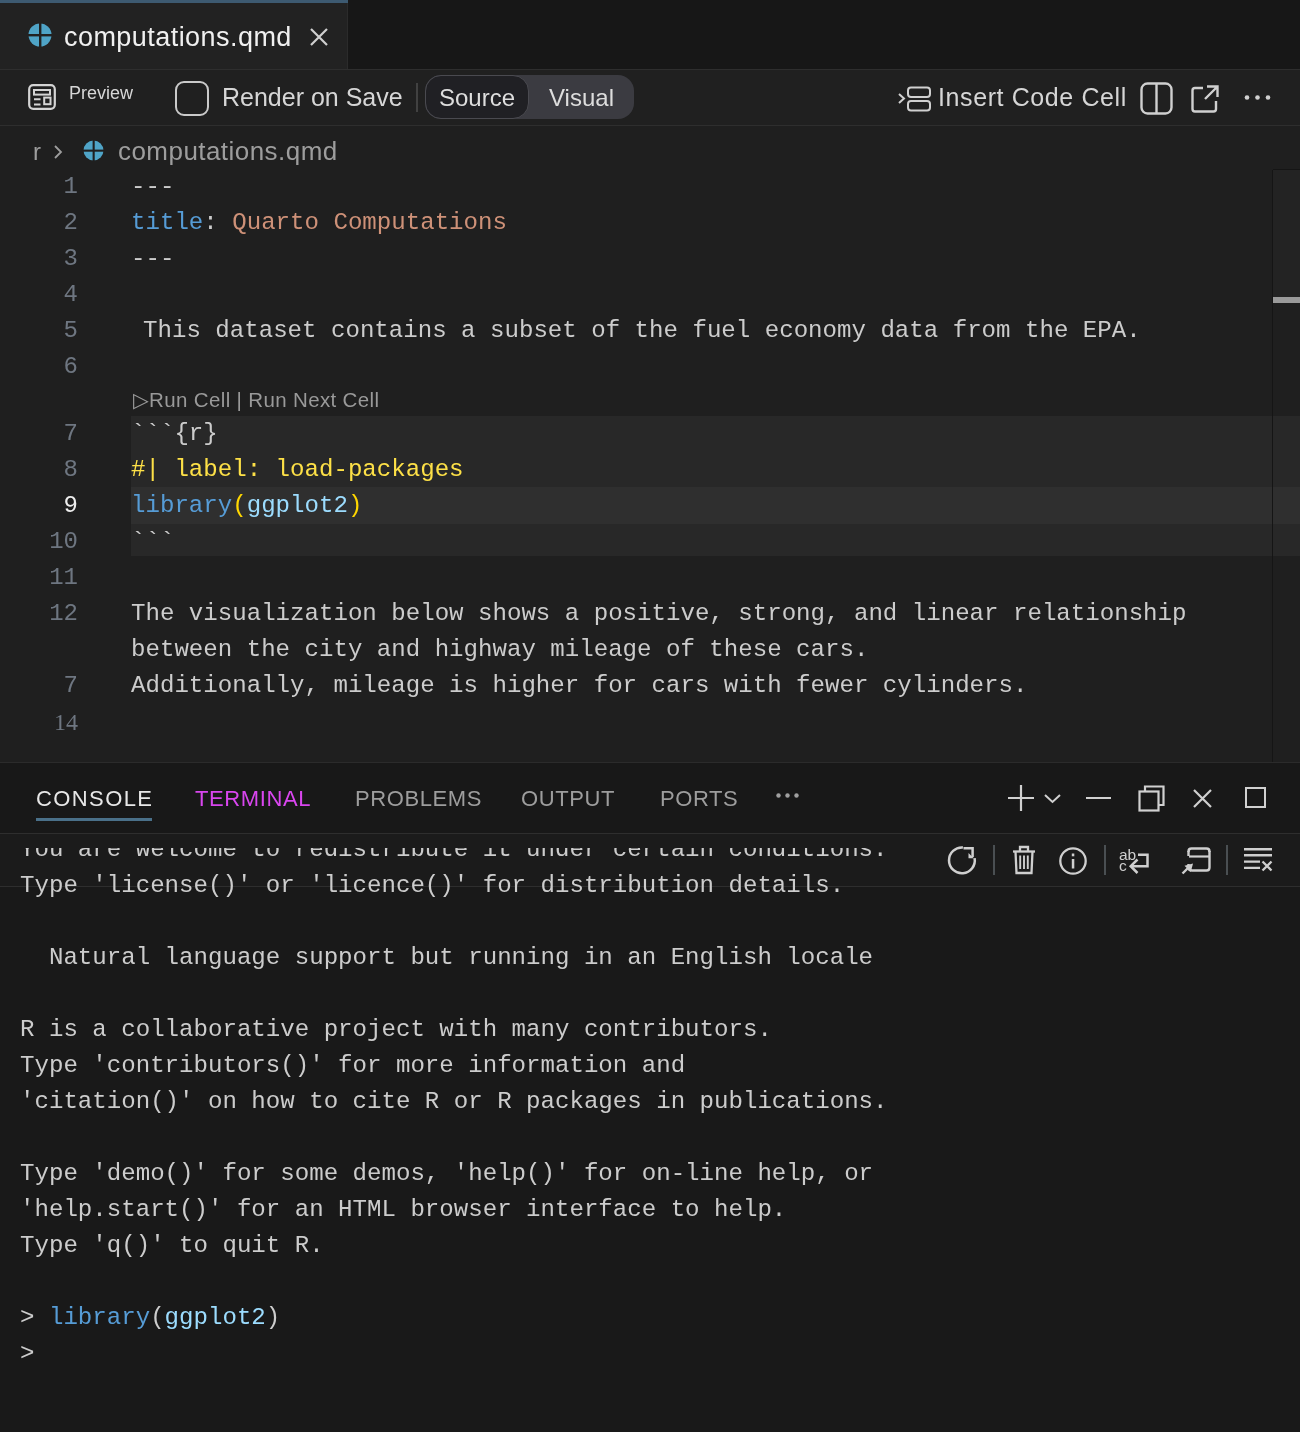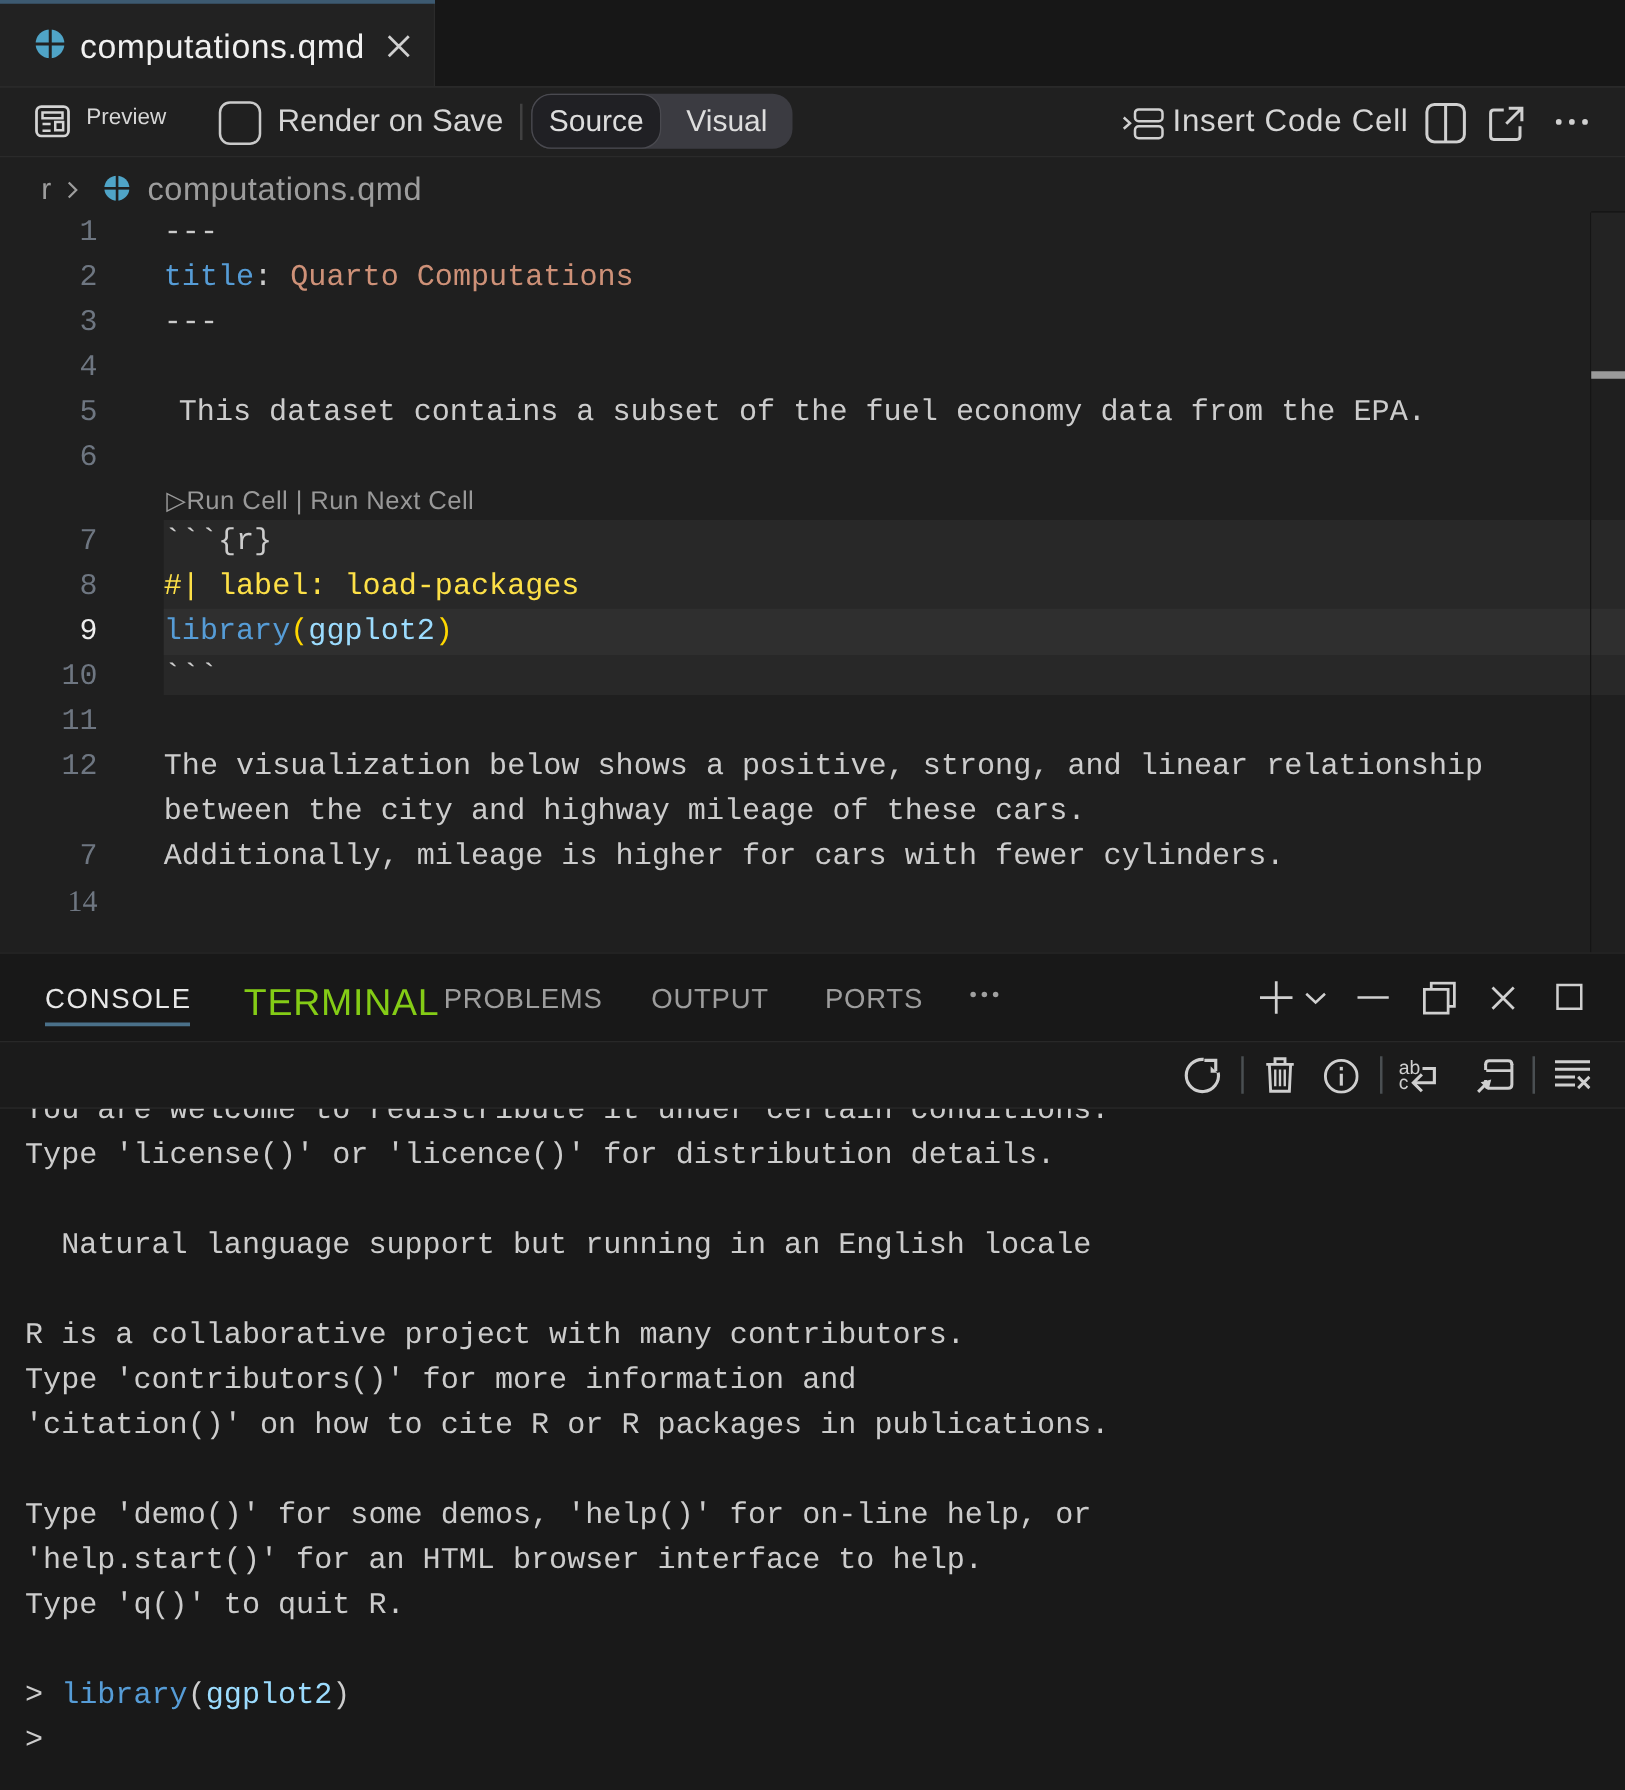--- a/index.html
+++ b/index.html
@@ -126,21 +126,21 @@
 
 <div class="abs" style="left:0;top:762px;width:1300px;height:1px;background:#2b2b2b"></div>
 <div class="abs" style="left:0;top:763px;width:1300px;height:70px;background:#181818"></div>
 <div class="abs" style="left:0;top:833px;width:1300px;height:1px;background:#2e2e2e"></div>
 <div class="abs" style="left:0;top:834px;width:1300px;height:52px;background:#1b1b1b"></div>
 <div class="abs" style="left:0;top:886px;width:1300px;height:1px;background:#2e2e2e"></div>
 <div class="abs" style="left:0;top:887px;width:1300px;height:545px;background:#191919"></div>
 
 <div class="abs" style="left:36px;top:786px;font-size:22px;letter-spacing:1.4px;color:#e7e7e7">CONSOLE</div>
 <div class="abs" style="left:36px;top:818px;width:116px;height:3px;background:#4a7089"></div>
-<div class="abs" style="left:195px;top:786px;font-size:30px;letter-spacing:0.6px;color:#84cc16">TERMINAL</div>
+<div class="abs" style="left:195px;top:786px;font-size:22px;letter-spacing:0.6px;color:#d946ef">TERMINAL</div>
 <div class="abs" style="left:355px;top:786px;font-size:22px;letter-spacing:0.6px;color:#9d9d9d">PROBLEMS</div>
 <div class="abs" style="left:521px;top:786px;font-size:22px;letter-spacing:0.6px;color:#9d9d9d">OUTPUT</div>
 <div class="abs" style="left:660px;top:786px;font-size:22px;letter-spacing:0.6px;color:#9d9d9d">PORTS</div>
 <svg class="abs" style="left:774px;top:790px" width="28" height="12" viewBox="0 0 28 12">
   <circle cx="4.5" cy="5.5" r="2.2" fill="#a0a0a0"></circle>
     <circle cx="13.5" cy="5.5" r="2.2" fill="#a0a0a0"></circle>
     <circle cx="22.5" cy="5.5" r="2.2" fill="#a0a0a0"></circle>
 </svg>
 
 <svg class="abs" style="left:1006px;top:783px" width="30" height="30" viewBox="0 0 30 30">
@@ -190,21 +190,21 @@
   <path d="M4.5 30.5 L11 24" stroke="#cfcfcf" stroke-width="2.4" fill="none"></path>
   <path d="M15 20.5 L12.8 29 L6.5 22.8 Z" fill="#cfcfcf"></path>
 </svg>
 <div class="abs" style="left:1226px;top:845px;width:2px;height:30px;background:#4a4f52"></div>
 <svg class="abs" style="left:1243px;top:847px" width="30" height="28" viewBox="0 0 30 28">
   <path d="M1 2.3 H29 M1 8.3 H29 M1 14.6 H17 M1 20.9 H17" stroke="#cfcfcf" stroke-width="2.4" fill="none"></path>
   <path d="M19.5 14.5 L28.5 23.5 M28.5 14.5 L19.5 23.5" stroke="#cfcfcf" stroke-width="2.3" fill="none"></path>
 </svg>
 
 <div id="console">
-    <div style="position: absolute; left: 0px; top: 887px; width: 1300px; height: 545px; overflow: hidden;">
+    <div style="position: absolute; left: 0px; top: 848px; width: 1300px; height: 545px; overflow: hidden;">
       <div class="mono abs" style="left:20px;top:-16px">You are welcome to redistribute it under certain conditions.</div>
       <div class="mono abs" style="left:20px;top:20px">Type 'license()' or 'licence()' for distribution details.</div>
       <div class="mono abs" style="left:20px;top:92px">  Natural language support but running in an English locale</div>
       <div class="mono abs" style="left:20px;top:164px">R is a collaborative project with many contributors.</div>
       <div class="mono abs" style="left:20px;top:200px">Type 'contributors()' for more information and</div>
       <div class="mono abs" style="left:20px;top:236px">'citation()' on how to cite R or R packages in publications.</div>
       <div class="mono abs" style="left:20px;top:308px">Type 'demo()' for some demos, 'help()' for on-line help, or</div>
       <div class="mono abs" style="left:20px;top:344px">'help.start()' for an HTML browser interface to help.</div>
       <div class="mono abs" style="left:20px;top:380px">Type 'q()' to quit R.</div>
       <div class="mono abs" style="left:20px;top:452px">&gt; <span style="color:#569cd6">library</span>(<span style="color:#9cdcfe">ggplot2</span>)</div>

